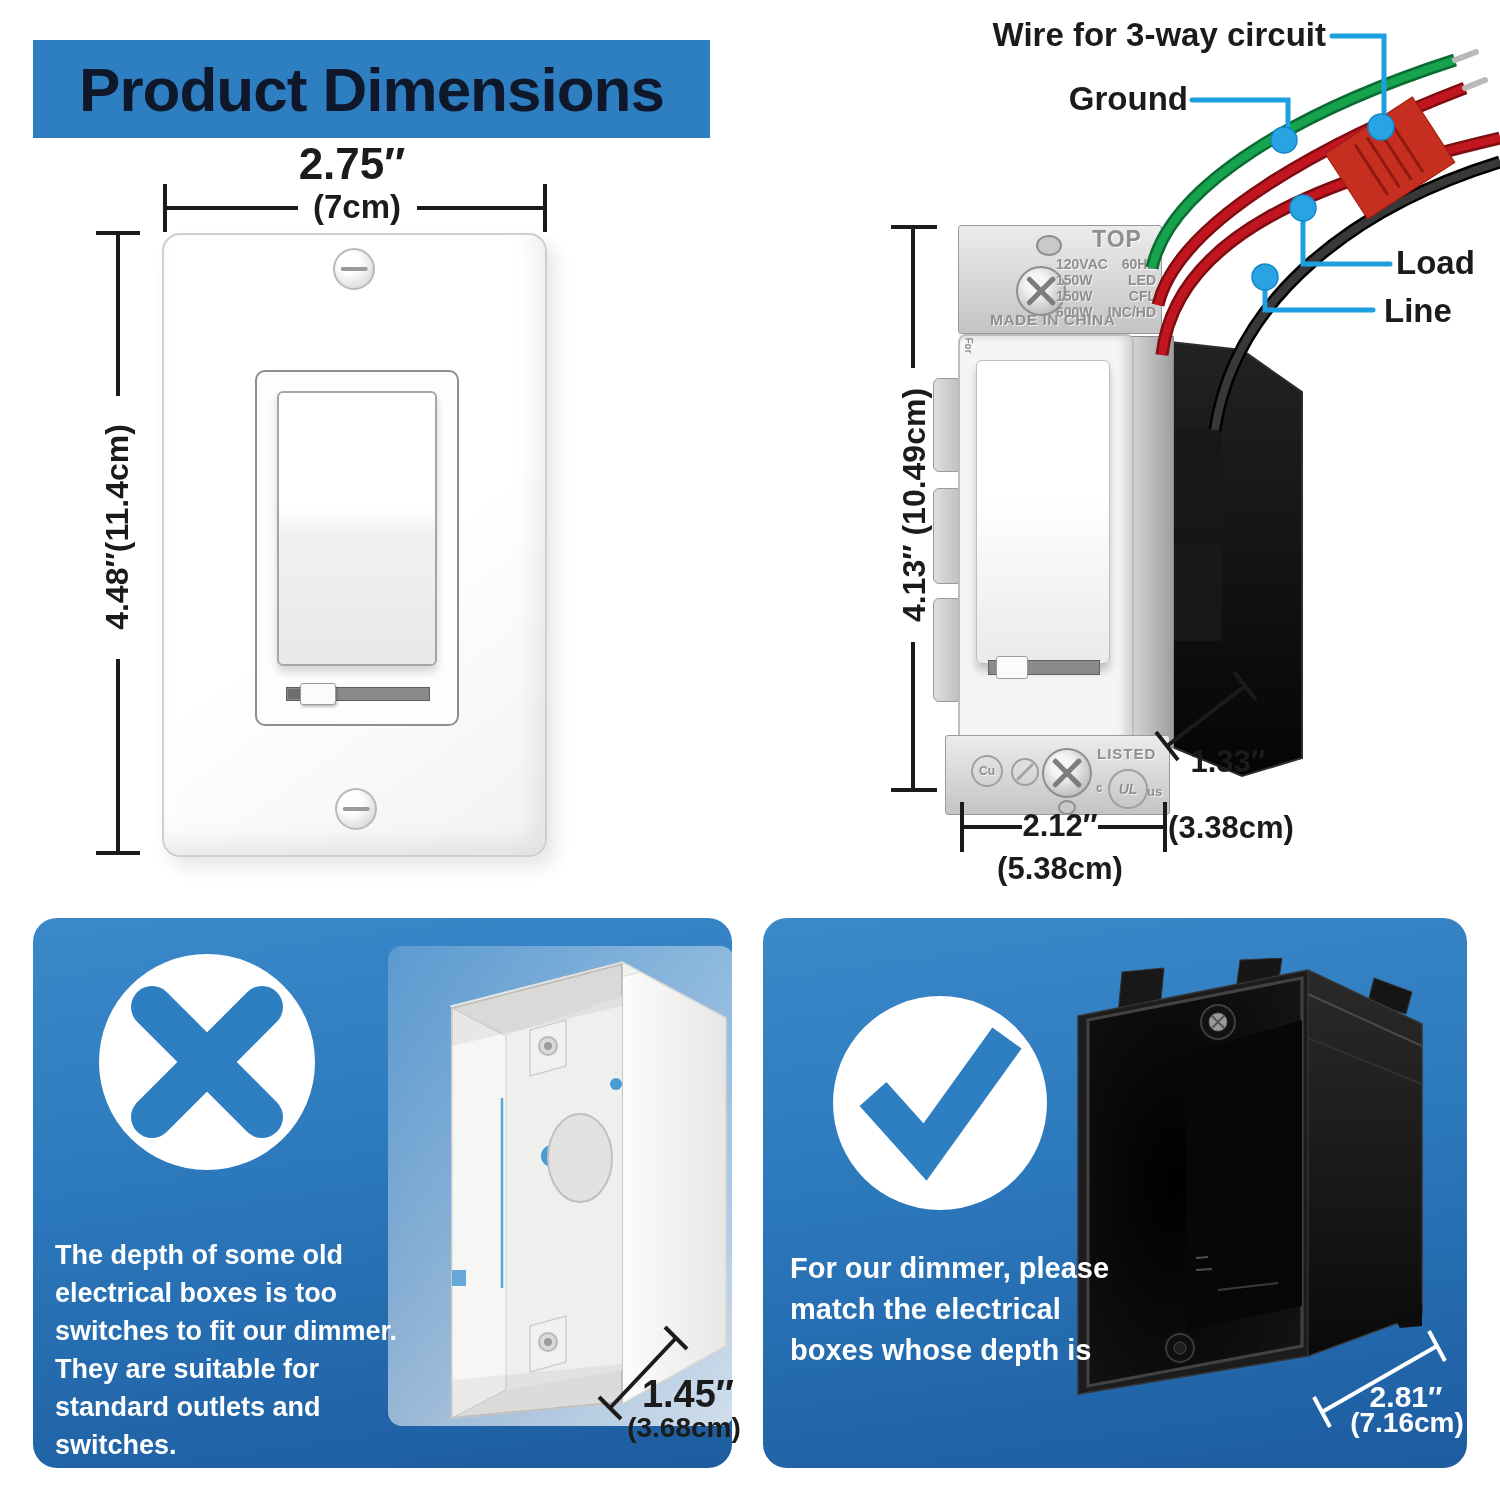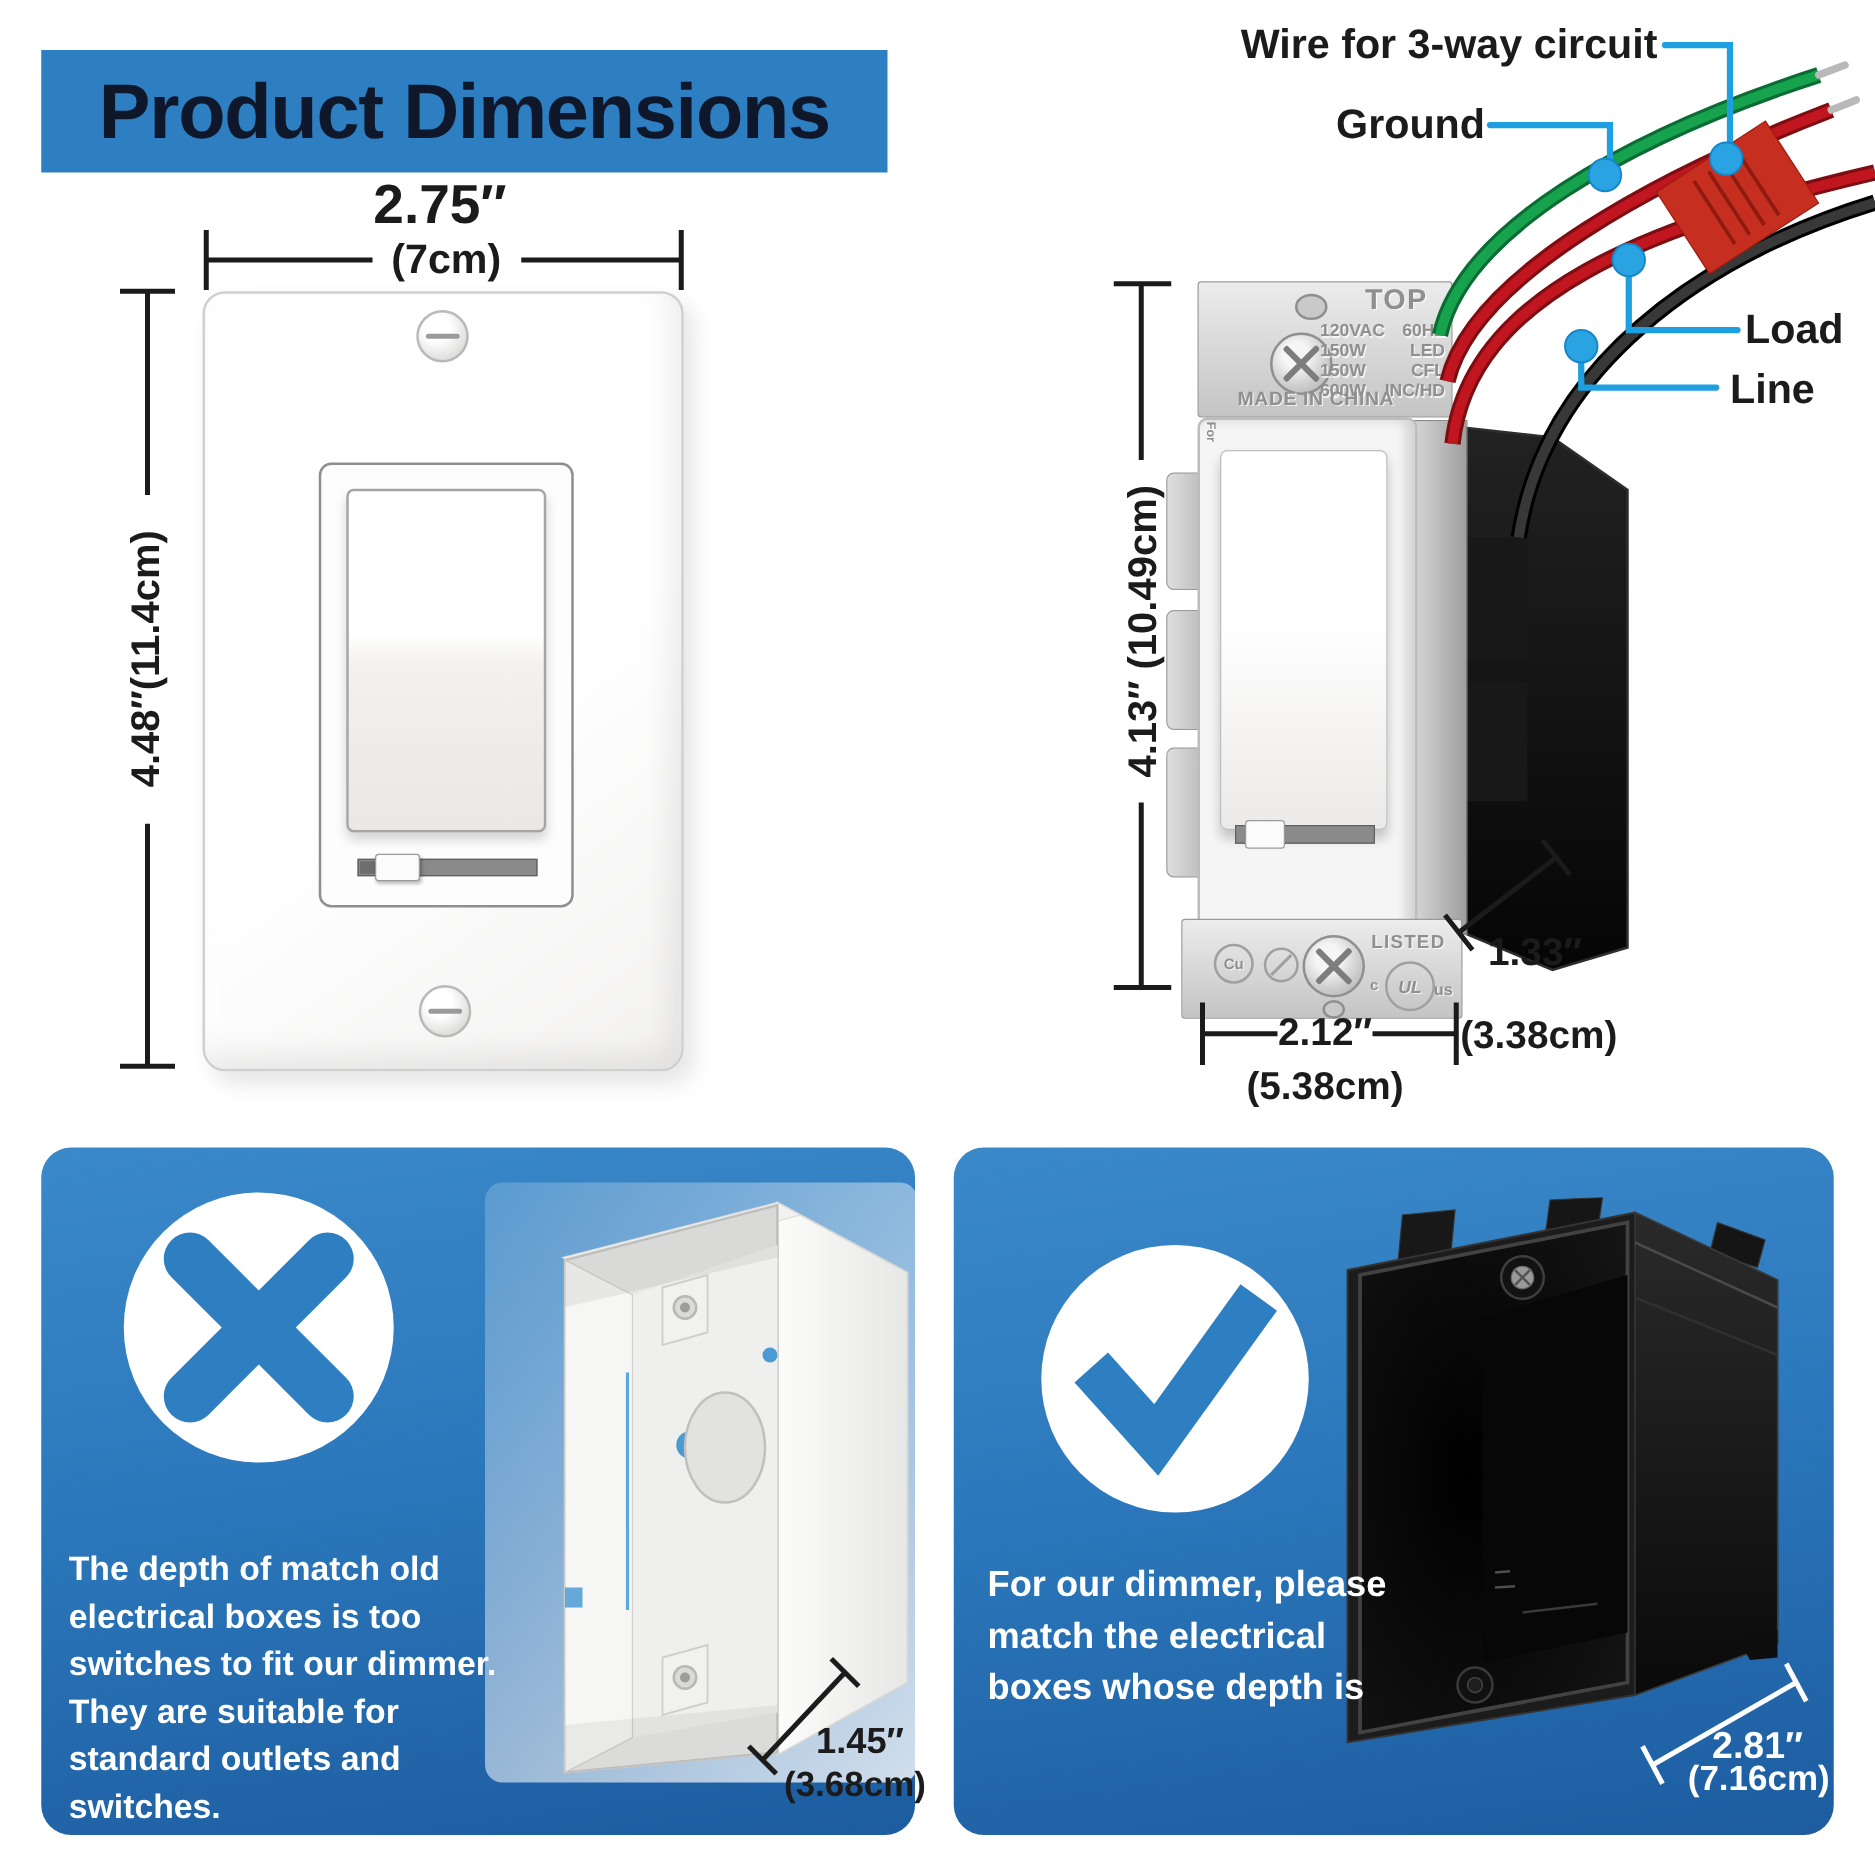--- a/index.html
+++ b/index.html
@@ -291,29 +291,29 @@
 <span class="abs dim" style="left:1060px;top:869px;">(5.38cm)</span>
 <span class="abs dim" style="left:1228px;top:762px;">1.33″</span>
 <span class="abs dim" style="left:1231px;top:828px;">(3.38cm)</span>
 
 <span class="abs wire-label" style="right:174px;top:16px;">Wire for 3-way circuit</span>
 <span class="abs wire-label" style="right:312px;top:80px;">Ground</span>
 <span class="abs wire-label" style="left:1396px;top:244px;">Load</span>
 <span class="abs wire-label" style="left:1384px;top:292px;">Line</span>
 
 <div class="abs" style="left:55px;top:1236px;width:392px;">
-  <div class="panel-line">The depth of match old</div>
+  <div class="panel-line">The depth of some old</div>
   <div class="panel-line">electrical boxes is too</div>
   <div class="panel-line">switches to fit our dimmer.</div>
   <div class="panel-line">They are suitable for</div>
   <div class="panel-line">standard outlets and</div>
   <div class="panel-line">switches.</div>
 </div>
 <div class="abs" style="left:790px;top:1248px;width:340px;">
   <div class="panel-line" style="line-height:41px;font-size:29px;">For our dimmer, please</div>
   <div class="panel-line" style="line-height:41px;font-size:29px;">match the electrical</div>
   <div class="panel-line" style="line-height:41px;font-size:29px;">boxes whose depth is</div>
 </div>
 
-<span class="abs dim" style="left:688px;top:1394px;font-size:29px;">1.45″</span>
+<span class="abs dim" style="left:688px;top:1394px;font-size:38px;">1.45″</span>
 <span class="abs dim" style="left:684px;top:1428px;font-size:28px;">(3.68cm)</span>
 <span class="abs dim" style="left:1406px;top:1397px;font-size:30px;color:#ffffff;">2.81″</span>
 <span class="abs dim" style="left:1407px;top:1423px;font-size:28px;color:#ffffff;">(7.16cm)</span>
 
 </body></html>

